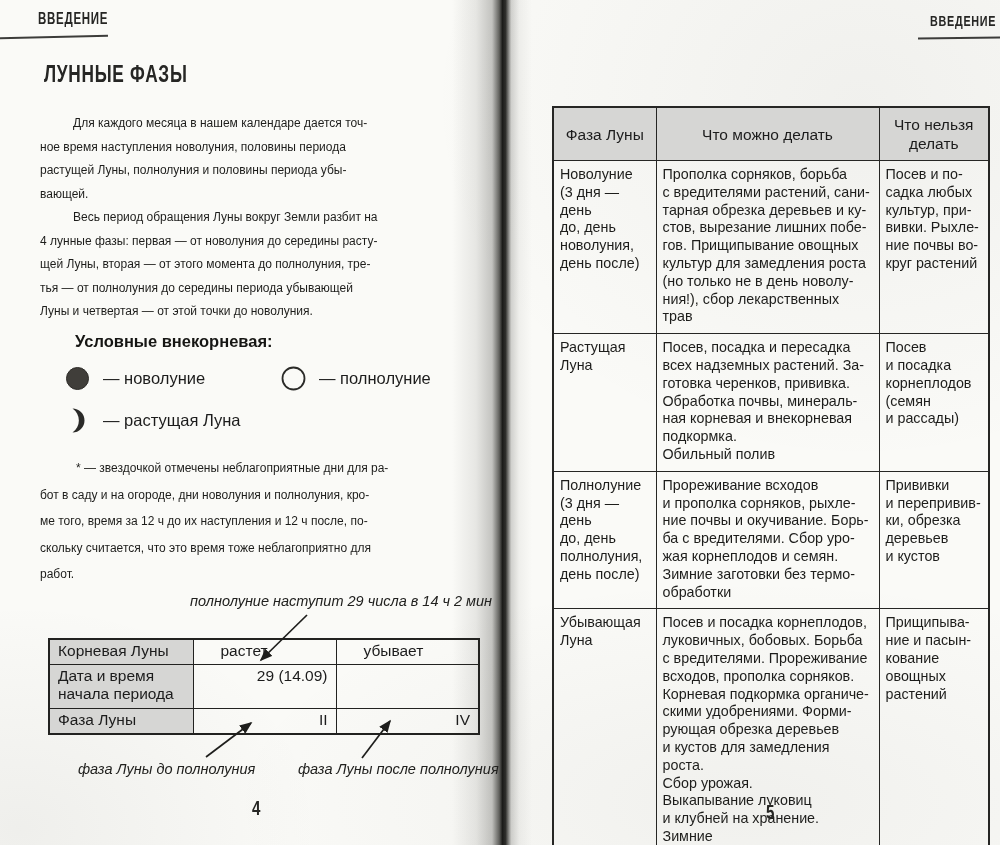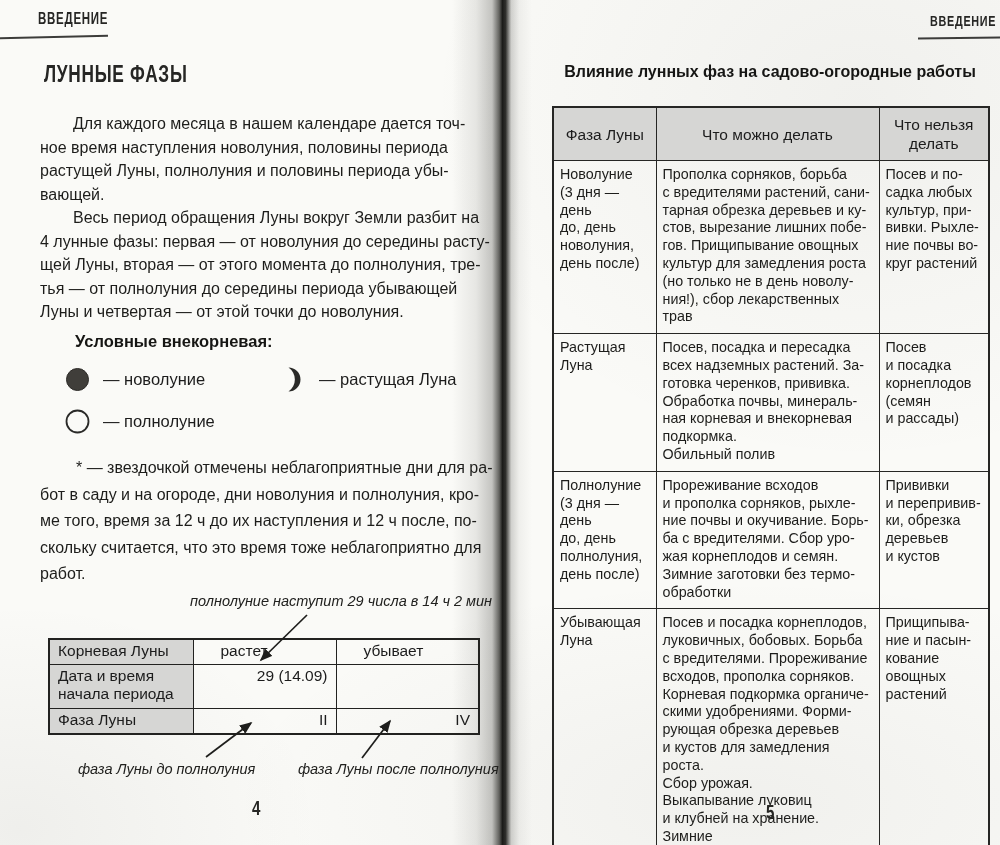--- a/index.html
+++ b/index.html
@@ -28,21 +28,21 @@
       rgba(140,140,136,0.1) 84%,
       rgba(140,140,136,0) 100%);
   }
   
   .bookhead{
     display:inline-block;text-transform:uppercase;font-weight:600;
     transform:scaleX(0.72);transform-origin:left center;letter-spacing:1px;color:#262624;
     white-space:nowrap;
   }
   .rule{height:2px;background:#3c3c3a;}
-  .par{white-space:pre;font-size:16px;line-height:23.5px;margin:0;color:#1d1d1b;}
+  .par{white-space:pre;font-size:12px;line-height:23.5px;margin:0;color:#1d1d1b;}
   .indent{text-indent:33px;}
   .legend-heading{font-size:16.5px;font-weight:700;margin:0;color:#161614;}
   .legend-grid{display:grid;grid-template-columns:216px auto;row-gap:16px;align-items:center;}
   .legend-item{display:flex;align-items:center;gap:11px;}
   .legend-item .micon{display:inline-flex;width:30px;justify-content:center;align-items:center;}
   .legend-label{font-size:16.5px;white-space:nowrap;}
   .caption,.diag-label{font-style:italic;font-size:14.5px;color:#21211f;white-space:nowrap;}
   
   .mini-table{border-collapse:collapse;table-layout:fixed;width:430px;border:2.2px solid #222220;}
   .mini-table td{border:1.5px solid #222220;font-size:15.5px;line-height:18.5px;padding:2px 8px;vertical-align:top;white-space:pre-line;}
@@ -92,33 +92,33 @@
       <span class="micon">
         <svg width="23" height="23" viewBox="0 0 23 23">
             <circle cx="11.5" cy="11.5" r="11" fill="#403e3a"></circle>
             <circle cx="11.5" cy="11.5" r="11" fill="none" stroke="#2e2c29" stroke-width="1"></circle>
           </svg>
       </span>
       <span class="legend-label">— новолуние</span>
     </div>
     <div class="legend-item">
       <span class="micon">
+        <svg width="25" height="25" viewBox="0 0 25 25">
+            <circle cx="12.5" cy="12.5" r="11" fill="none" stroke="#2a2a28" stroke-width="1.8"></circle>
+          </svg>
+      </span>
+      <span class="legend-label">— полнолуние</span>
+    </div>
+    <div class="legend-item">
+      <span class="micon">
         <svg width="15" height="27" viewBox="0 0 15 27">
             <path d="M2.5 1.5 A12 12 0 0 1 2.5 25.5 A14.5 14.5 0 0 0 2.5 1.5 Z" fill="#2a2a28"></path>
           </svg>
       </span>
       <span class="legend-label">— растущая Луна</span>
-    </div>
-    <div class="legend-item">
-      <span class="micon">
-        <svg width="25" height="25" viewBox="0 0 25 25">
-            <circle cx="12.5" cy="12.5" r="11" fill="none" stroke="#2a2a28" stroke-width="1.8"></circle>
-          </svg>
-      </span>
-      <span class="legend-label">— полнолуние</span>
     </div>
   </div>
 
   <p class="abs par" style="left:40px;top:455px;width:452px;line-height:26.5px;text-indent:36px;">* — звездочкой отмечены неблагоприятные дни для ра-
 бот в саду и на огороде, дни новолуния и полнолуния, кро-
 ме того, время за 12 ч до их наступления и 12 ч после, по-
 скольку считается, что это время тоже неблагоприятно для
 работ.</p>
 
   <div class="abs caption" style="left:190px;top:593px;">полнолуние наступит 29 числа в 14 ч 2 мин</div>
@@ -165,21 +165,20 @@
 
   <div class="abs" style="left:252px;top:796px;">
     <span class="bookhead pagenum">4</span>
   </div>
 
   <div class="abs" style="left:930px;top:12px;">
     <span class="bookhead" style="font-size:15px;">Введение</span>
   </div>
   <div class="abs rule" style="left:918px;top:37px;width:82px;transform:rotate(-0.6deg);"></div>
 
-  <div class="abs right-title" style="left:552px;top:63px;width:436px;">Влияние лунных фаз на садово-огородные работы</div>
 
   <table class="garden-table abs" style="left:552px;top:106px;">
     <colgroup>
         <col style="width:103px">
         <col style="width:223px">
         <col style="width:110px">
       </colgroup>
     <thead>
       <tr>
         <th>Фаза Луны</th>

